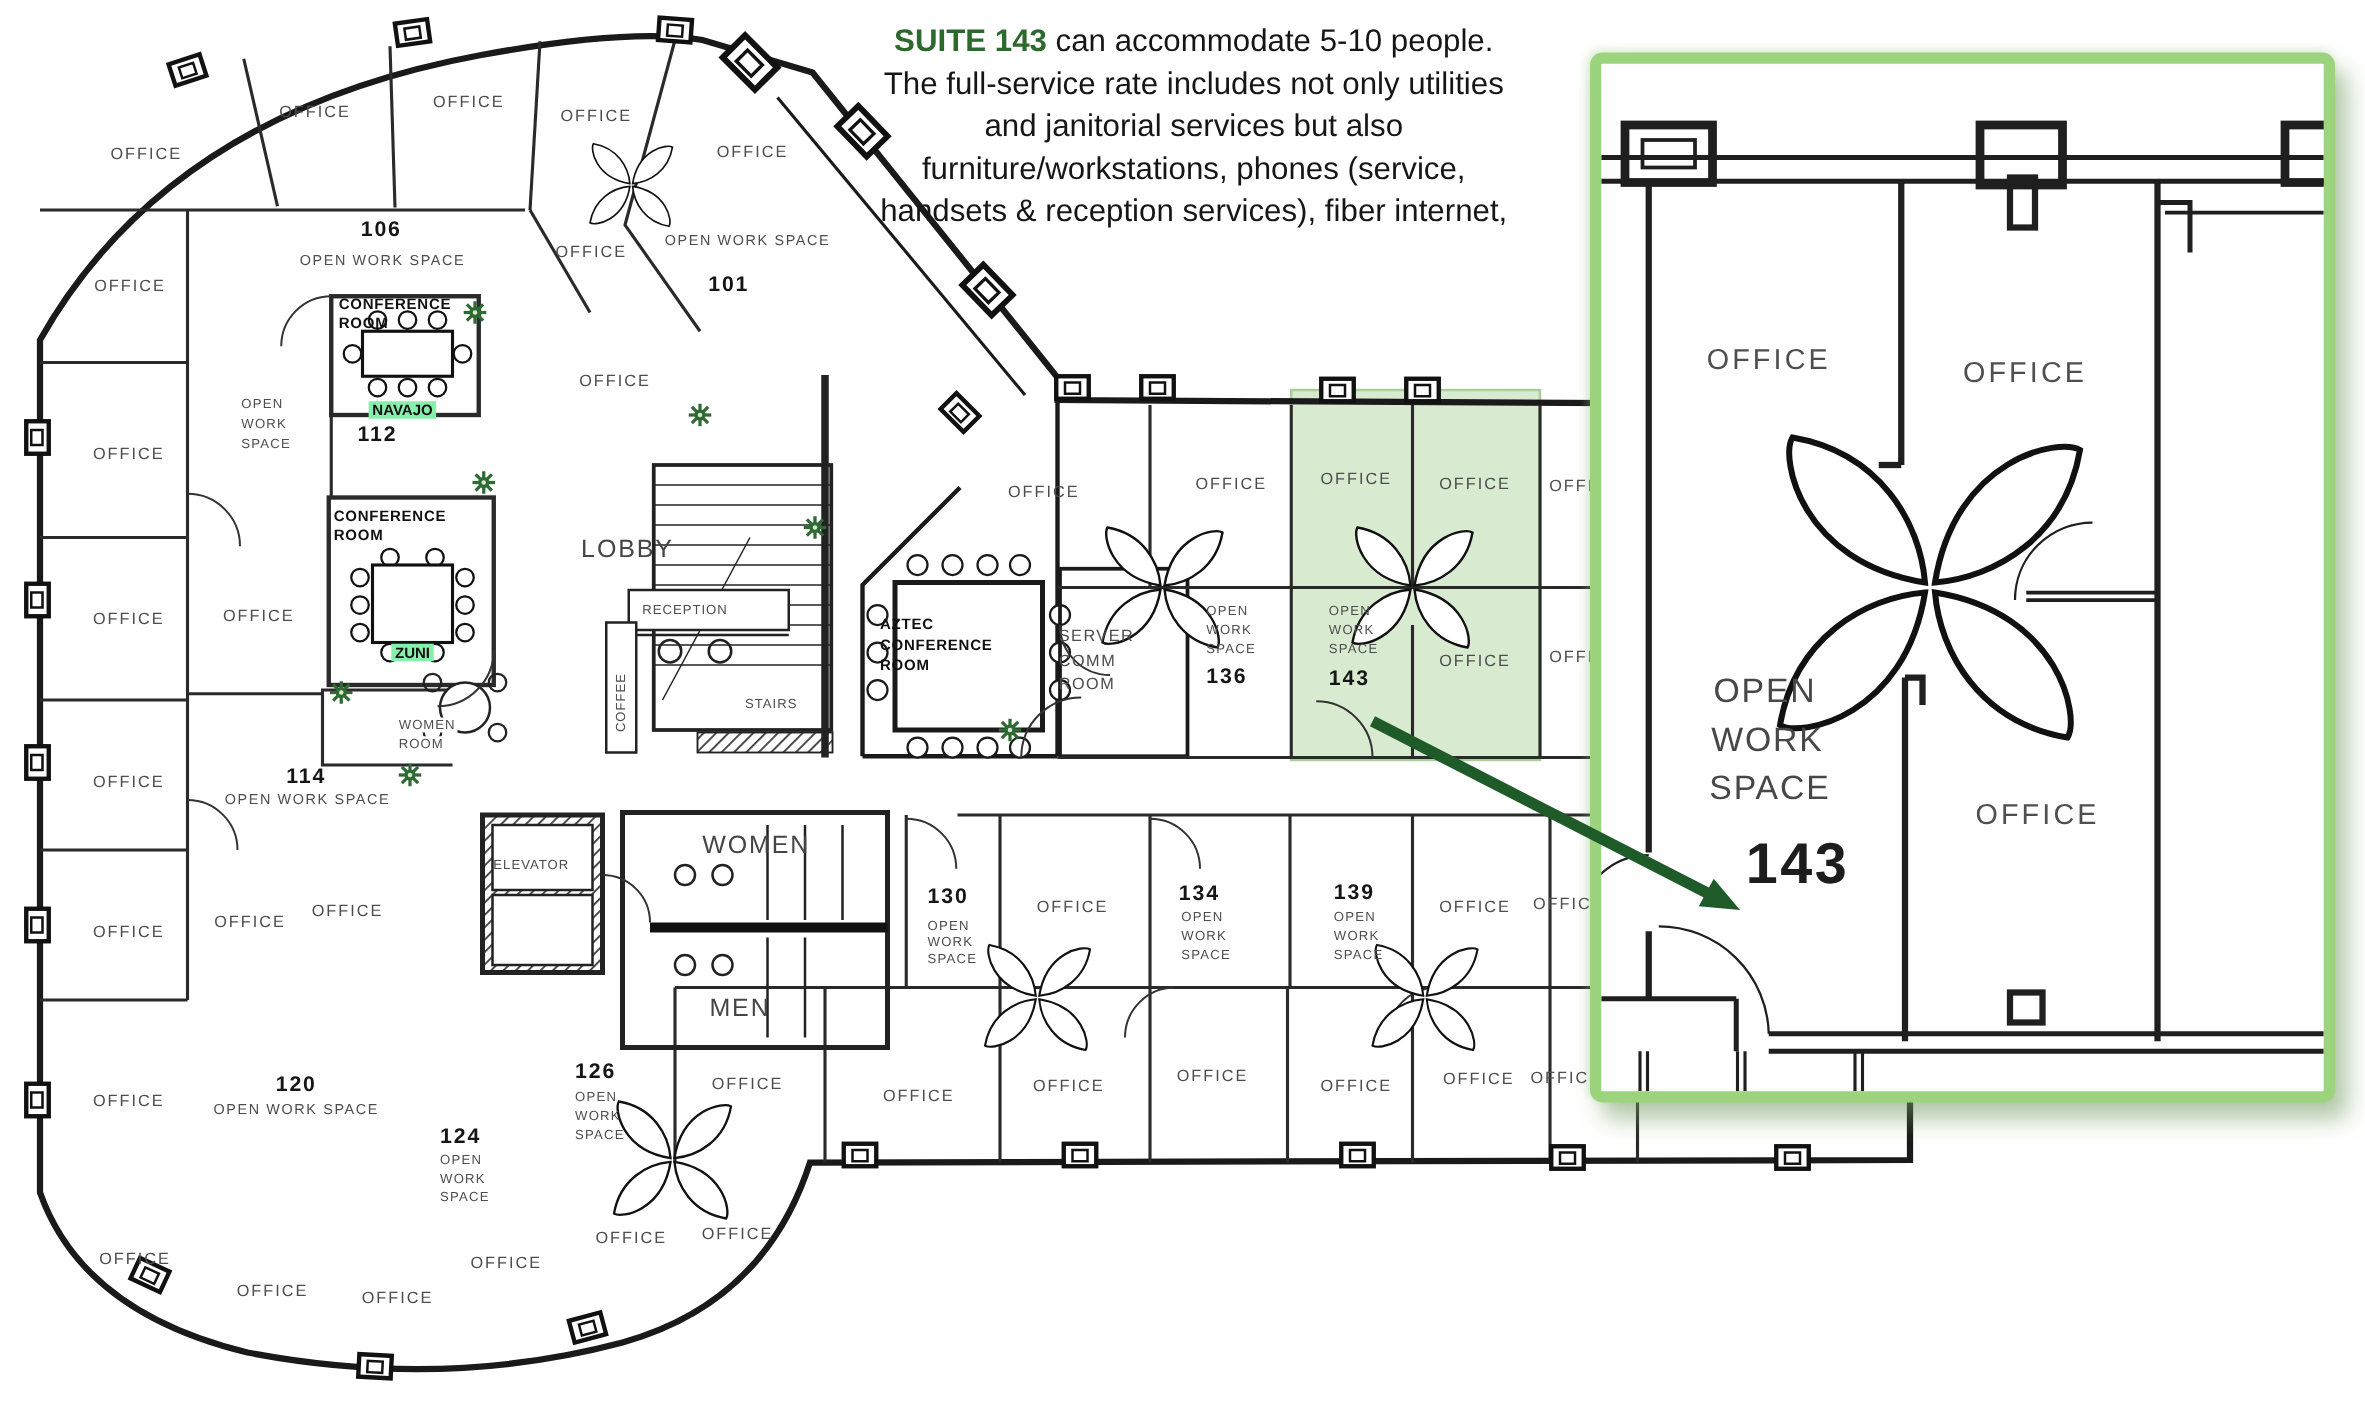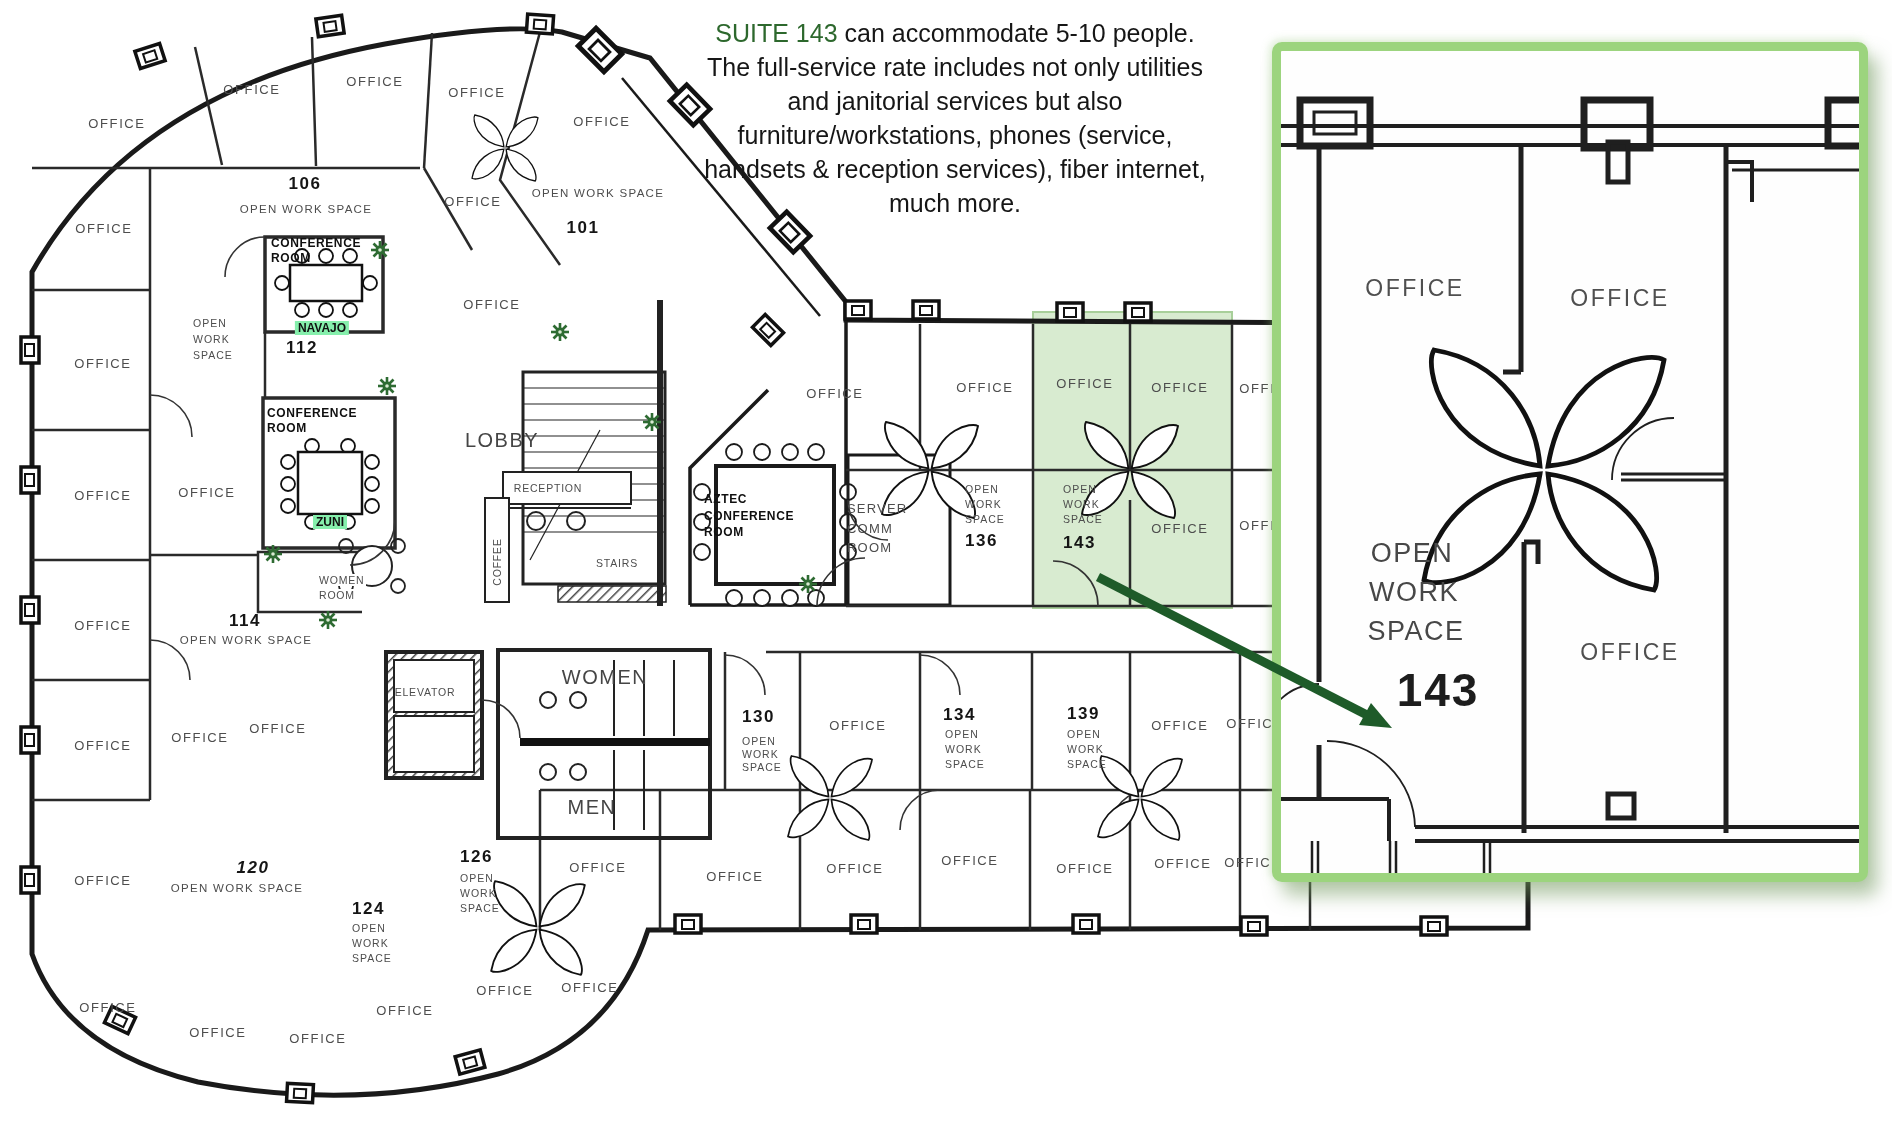--- a/index.html
+++ b/index.html
@@ -3,21 +3,21 @@
 <meta charset="utf-8">
 <style>
   html,body{margin:0;padding:0;background:#fff;}
   .stage{position:relative;width:1892px;height:1138px;background:#fff;overflow:hidden;font-family:"Liberation Sans","DejaVu Sans",sans-serif;}
   svg{position:absolute;left:0;top:0;}
   .plan-svg{z-index:1;}
   .arrow-svg{z-index:8;pointer-events:none;}
   
   .info{position:absolute;left:645px;top:16px;width:620px;text-align:center;
         font-size:25px;line-height:34px;color:#161616;z-index:4;}
-  .ititle{color:#2d682d;font-weight:400;}
+  .ititle{color:#2d682d;font-weight:700;}
   .ired{color:#ec1c24;font-style:italic;font-size:24px;}
   
   .pt{position:absolute;color:#4d4d4d;white-space:nowrap;z-index:3;}
   .ac{transform:translate(-50%,-50%);}
   .la{transform:translate(0,-50%);}
   .office{font-size:13px;letter-spacing:1.6px;}
   .num{font-size:17px;font-weight:700;color:#151515;letter-spacing:1.5px;}
   .stk{font-size:10.5px;letter-spacing:1px;}
   .ows{font-size:11.5px;letter-spacing:1.3px;}
   .big{font-size:20px;letter-spacing:1.5px;color:#454545;}
@@ -279,21 +279,20 @@
       <use href="#wf" transform="translate(470,1062) rotate(-15)"></use>
     </g>
   </svg>
 
   <div class="info">
     <div><span class="ititle">SUITE 143</span><span> can accommodate 5-10 people.</span></div>
     <div>The full-service rate includes not only utilities</div>
     <div>and janitorial services but also</div>
     <div>furniture/workstations, phones (service,</div>
     <div>handsets &amp; reception services), fiber internet,</div>
-    <div>much more.</div>
   </div>
 
   <div class="inset">
     <svg width="578" height="822" viewBox="0 0 578 822">
       <g stroke="#1f1f1f" fill="none">
 
         <line x1="0" y1="75" x2="578" y2="75" stroke-width="4"></line>
         <line x1="0" y1="94" x2="578" y2="94" stroke-width="4"></line>
 
         <rect x="19" y="49" width="70" height="46" stroke-width="7"></rect>
@@ -387,21 +386,21 @@
     <div class="pt num ac" style="left: 305px; top: 184px;">106</div>
     <div class="pt ows ac" style="left: 306px; top: 209px;">OPEN WORK SPACE</div>
     <div class="pt ows ac" style="left: 598px; top: 193px;">OPEN WORK SPACE</div>
     <div class="pt num ac" style="left: 583px; top: 228px;">101</div>
     <div class="pt stk la" style="left: 193px; top: 323px;">OPEN</div>
     <div class="pt stk la" style="left: 193px; top: 339px;">WORK</div>
     <div class="pt stk la" style="left: 193px; top: 355px;">SPACE</div>
     <div class="pt num ac" style="left: 302px; top: 348px;">112</div>
     <div class="pt num ac" style="left: 245px; top: 621px;">114</div>
     <div class="pt ows ac" style="left: 246px; top: 640px;">OPEN WORK SPACE</div>
-    <div class="pt num ac" style="left: 253px; top: 868px; font-style: italic;">120</div>
+    <div class="pt num ac" style="left: 237px; top: 868px;">120</div>
     <div class="pt ows ac" style="left: 237px; top: 888px;">OPEN WORK SPACE</div>
     <div class="pt num la" style="left: 352px; top: 909px;">124</div>
     <div class="pt stk la" style="left: 352px; top: 928px;">OPEN</div>
     <div class="pt stk la" style="left: 352px; top: 943px;">WORK</div>
     <div class="pt stk la" style="left: 352px; top: 958px;">SPACE</div>
     <div class="pt num la" style="left: 460px; top: 857px;">126</div>
     <div class="pt stk la" style="left: 460px; top: 878px;">OPEN</div>
     <div class="pt stk la" style="left: 460px; top: 893px;">WORK</div>
     <div class="pt stk la" style="left: 460px; top: 908px;">SPACE</div>
     <div class="pt num la" style="left: 742px; top: 717px;">130</div>

